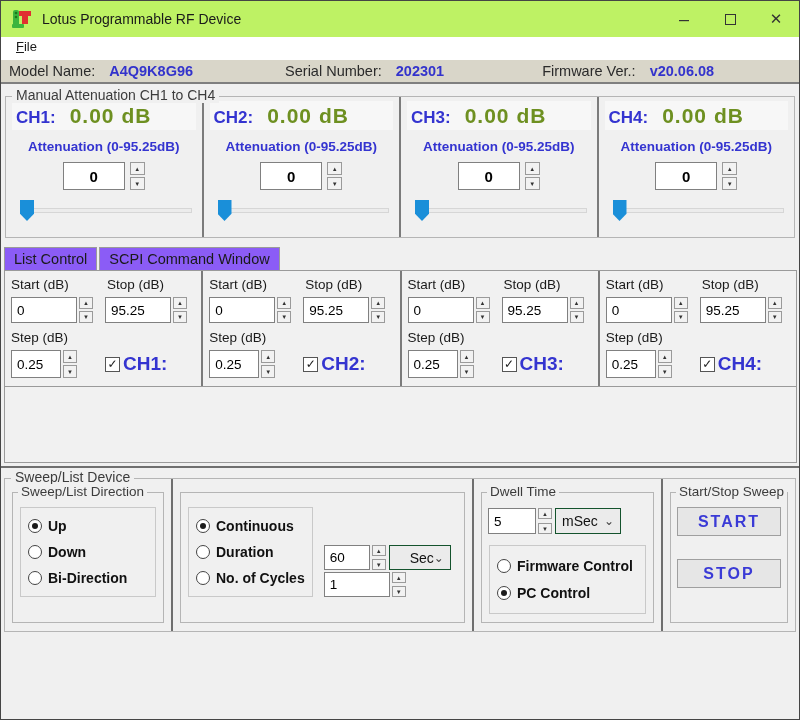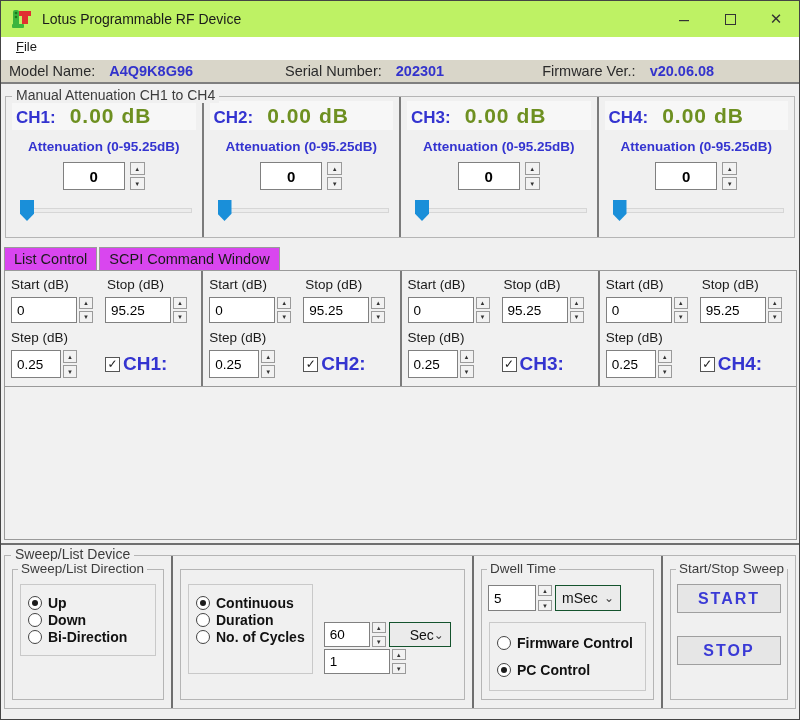--- a/index.html
+++ b/index.html
@@ -46,25 +46,25 @@
   .spinner { width: 15px; display: flex; flex-direction: column; justify-content: space-between; }
   .spin-btn { height: 13px; background: #f2f2f2; border: 1px solid #9a9a9a; font-size: 6px;
               display: flex; align-items: center; justify-content: center; color: #333; cursor: default; }
   .slider { position: relative; height: 24px; margin-top: 9px; }
   .slider .track { position: absolute; left: 8px; right: 4px; top: 9px; height: 5px;
                    background: #ececec; border: 1px solid #d6d6d6; }
   .slider .thumb { position: absolute; left: 8px; top: 1px; width: 14px; height: 21px; background: #1a8fd9;
                    clip-path: polygon(0 0, 100% 0, 100% 65%, 50% 100%, 0 65%); }
   
   .tabstrip { display: flex; align-items: flex-end; margin: 9px 2px 0 3px; }
-  .tab { border: 1px solid #9a9a9a; border-bottom: none; background: #d946ef; font-size: 14.5px;
+  .tab { border: 1px solid #9a9a9a; border-bottom: none; background: #8b5cf6; font-size: 14.5px;
          color: #1a1a1a; padding: 3px 9px 4px; margin-bottom: -1px; position: relative; }
   .tab.active { background: #f1f1f1; padding-top: 5px; z-index: 3; border-bottom: 1px solid #f1f1f1; }
   .tab + .tab { margin-left: 2px; }
-  .tabpanel { border: 1px solid #9a9a9a; background: #f1f1f1; height: 270px; margin: 0 2px 0 3px;
+  .tabpanel { border: 1px solid #9a9a9a; background: #f1f1f1; height: 193px; margin: 0 2px 0 3px;
               position: relative; z-index: 1; }
   
   .sweep-row { display: flex; border-bottom: 1px solid #9a9a9a; }
   .sweep-col { flex: 1; padding: 6px 6px 8px; min-width: 0; }
   .sweep-col + .sweep-col { border-left: 2px solid #7b7b7b; }
   .lbl-row { display: flex; font-size: 13.5px; color: #1a1a1a; margin-bottom: 5px; }
   .lbl-row span:first-child { width: 96px; }
   .io-row { display: flex; align-items: stretch; height: 26px; }
   .sweep-input { width: 66px; padding-left: 5px; font-size: 13.5px; }
   .sweep-spinner { width: 14px; margin-left: 2px; }
@@ -82,21 +82,21 @@
   .hsplit { height: 2px; background: #6f6f6f; margin-top: 3px; }
   .bottom-group { margin: 10px 3px 0; height: 154px; }
   .bottom-secs { display: flex; height: 100%; }
   .sec { position: relative; }
   .sec + .sec { border-left: 2px solid #6f6f6f; }
   .sec1 { width: 166px; } .sec2 { width: 301px; } .sec3 { width: 189px; } .sec4 { flex: 1; }
   .subgroup { position: relative; border: 1px solid #b5b5b5; margin: 13px 7px 0; height: 131px; }
   .subgroup > .sg-label { position: absolute; top: -9px; left: 5px; background: #f0f0f0;
                           padding: 0 3px; font-size: 13.5px; color: #3c3c3c; white-space: nowrap; }
   .radio-box { border: 1px solid #c9c9c9; margin: 14px 7px 0; padding: 10px 7px; display: flex;
-               flex-direction: column; gap: 1px; }
+               flex-direction: column; gap: 10px; }
   .radio { display: flex; align-items: center; gap: 6px; font-weight: bold; font-size: 14px; color: #111; }
   .rdot { width: 14px; height: 14px; min-width: 14px; border: 1px solid #444; border-radius: 50%;
           background: #fff; position: relative; }
   .rdot.sel::after { content: ""; position: absolute; inset: 3px; background: #1c1c1c; border-radius: 50%; }
   .sec2-flex { display: flex; }
   .dur-inputs { margin-left: 4px; margin-top: 52px; }
   .dur-row { display: flex; align-items: stretch; height: 25px; }
   .dur-row2 { margin-top: 2px; }
   .dur-input { width: 46px; padding-left: 5px; font-size: 13.5px; }
   .dur-input2 { width: 66px; padding-left: 5px; font-size: 13.5px; }

